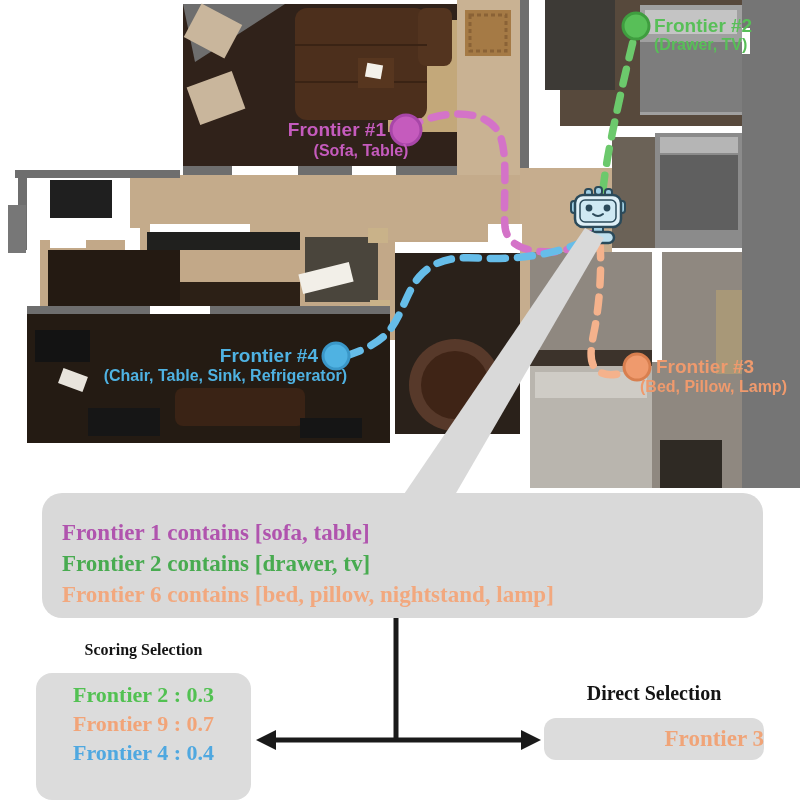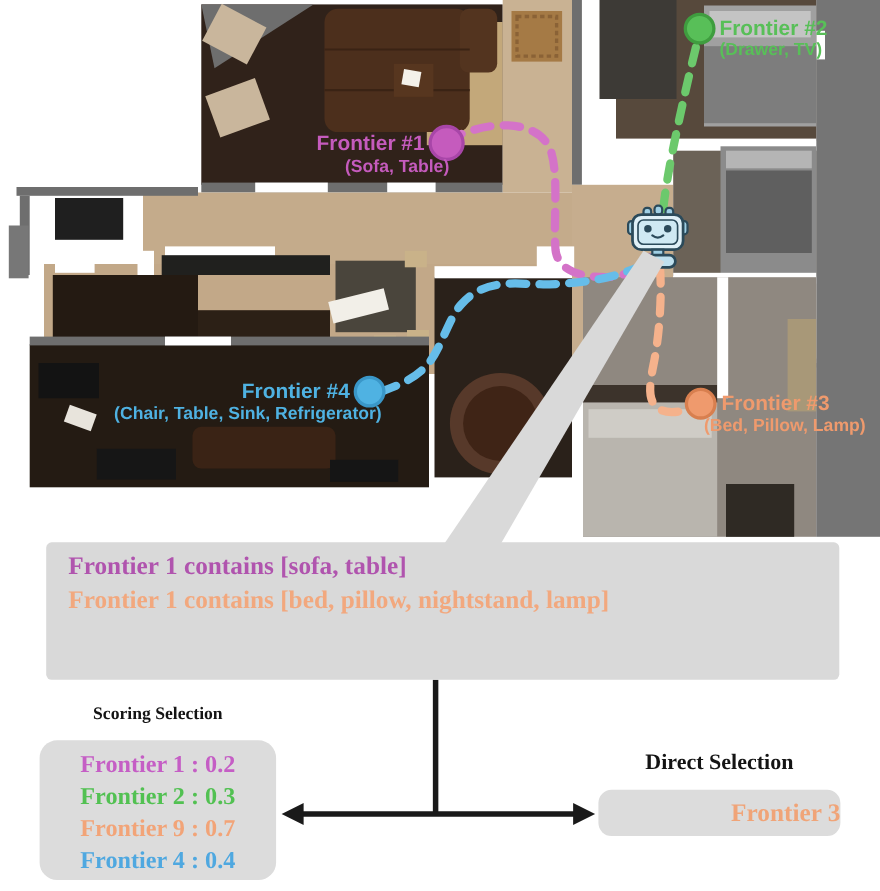--- a/index.html
+++ b/index.html
@@ -2,22 +2,22 @@
 <html><head>
 <meta charset="utf-8">
 <style>
   html,body{margin:0;padding:0;background:#ffffff;}
   .page{position:relative;width:800px;height:810px;background:#ffffff;overflow:hidden;
         font-family:"Liberation Serif",serif;}
   svg{display:block;}
   .layer{position:absolute;left:0;top:0;}
   .maplabel{font-family:"Liberation Sans",sans-serif;font-weight:bold;}
   .bubble{position:absolute;left:42px;top:493px;width:721px;height:125px;
-          background:#d9d9d9;border-radius:5px;z-index:3;
-          padding:6px 0 0 20px;box-sizing:border-box;}
+          background:#d9d9d9;border-radius:20px;z-index:3;
+          padding:24px 0 0 20px;box-sizing:border-box;}
   .bubble-line{font-size:23px;font-weight:bold;line-height:31px;white-space:nowrap;}
   .score-head{position:absolute;left:36px;top:641px;width:215px;text-align:center;
           font-size:16px;font-weight:bold;color:#141414;z-index:3;}
   .score-box{position:absolute;left:36px;top:673px;width:215px;height:127px;
           background:#dcdcdc;border-radius:16px;z-index:3;padding-top:7px;box-sizing:border-box;}
   .score-row{font-size:22px;font-weight:bold;line-height:29px;text-align:center;white-space:nowrap;}
   .direct-head{position:absolute;left:544px;top:682px;width:220px;text-align:center;
           font-size:20px;font-weight:bold;color:#141414;z-index:3;}
   .direct-box{position:absolute;left:544px;top:718px;width:220px;height:42px;
           background:#dcdcdc;border-radius:12px;z-index:3;
@@ -177,26 +177,26 @@
   <svg class="layer" width="800" height="810" viewBox="0 0 800 810" style="z-index:2">
     <polygon points="585,228 604,238 452,500 400,500" fill="#d9d9d9"></polygon>
     <line x1="396" y1="618" x2="396" y2="740" stroke="#1a1a1a" stroke-width="5"></line>
     <line x1="270" y1="740" x2="527" y2="740" stroke="#1a1a1a" stroke-width="5"></line>
     <polygon points="256,740 276,730 276,750" fill="#1a1a1a"></polygon>
     <polygon points="541,740 521,730 521,750" fill="#1a1a1a"></polygon>
   </svg>
 
   <div class="bubble">
     <div class="bubble-line" style="color: rgb(176, 84, 174);">Frontier 1 contains [sofa, table]</div>
-    <div class="bubble-line" style="color: rgb(242, 168, 126);">Frontier 1 contains [bed, pillow, nightstand, lamp]</div>
+    <div class="bubble-line" style="color: rgb(72, 171, 80);">Frontier 2 contains [drawer, tv]</div>
+    <div class="bubble-line" style="color: rgb(242, 168, 126);">Frontier 6 contains [bed, pillow, nightstand, lamp]</div>
   </div>
 
   <div class="score-head">Scoring Selection</div>
   <div class="score-box">
-    <div class="score-row" style="color: rgb(197, 94, 197);">Frontier 1 : 0.2</div>
     <div class="score-row" style="color: rgb(82, 193, 82);">Frontier 2 : 0.3</div>
     <div class="score-row" style="color: rgb(242, 164, 120);">Frontier 9 : 0.7</div>
     <div class="score-row" style="color: rgb(79, 168, 224);">Frontier 4 : 0.4</div>
   </div>
 
   <div class="direct-head">Direct Selection</div>
   <div class="direct-box">
     <span class="direct-val" style="color: rgb(240, 164, 120);">Frontier 3</span>
   </div>
 

